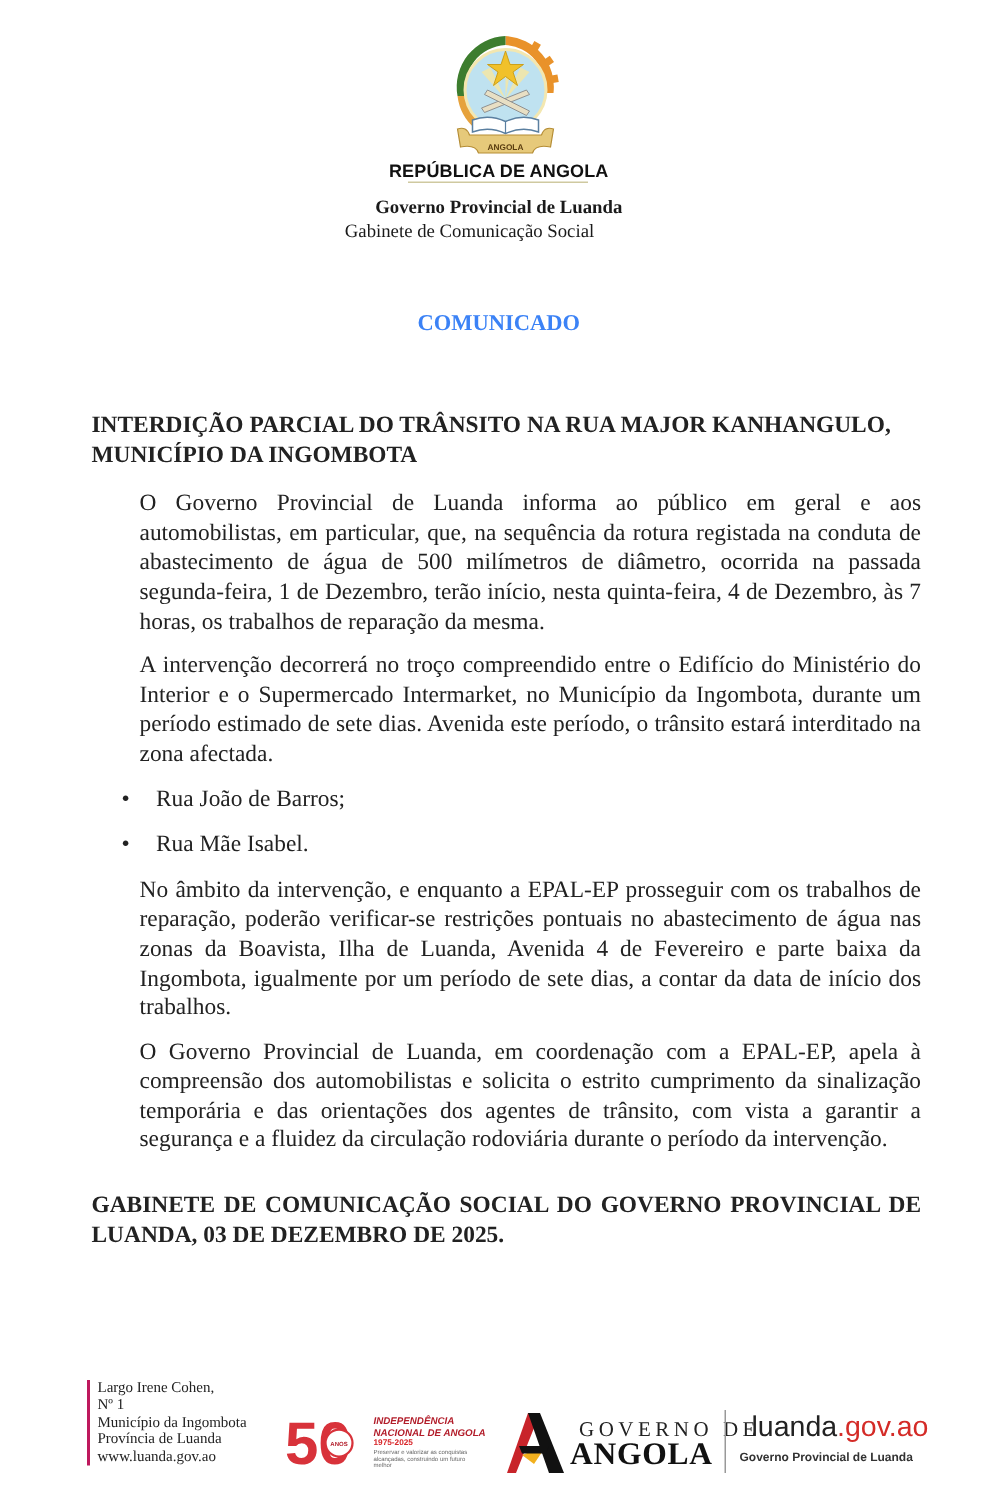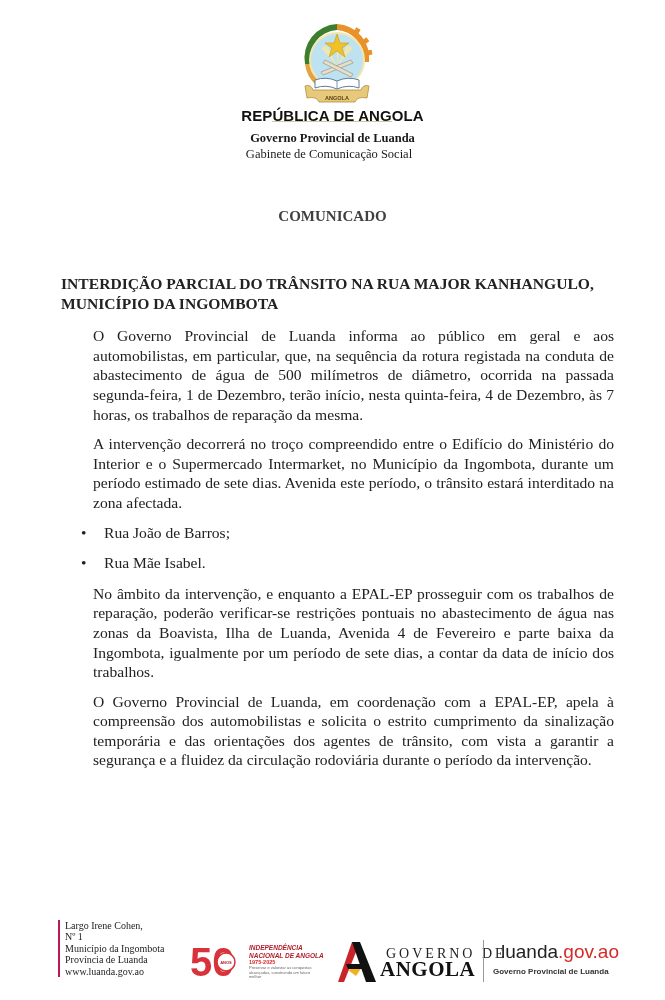--- a/index.html
+++ b/index.html
@@ -2,26 +2,26 @@
 <html><head>
   <meta charset="utf-8">
   <style>
     * { box-sizing: border-box; margin: 0; padding: 0; }
     html, body { width: 665px; height: 1000px; background: #ffffff; overflow: hidden; }
     body { position: relative; font-family: "DejaVu Serif", "Liberation Serif", serif; color: #1d1d1d; }
 
     
     .emblem { position: absolute; left: 297px; top: 20px; width: 80px; height: 86px; }
     .republica { position: absolute; left: 0; width: 665px; top: 107px; text-align: center;
-      font-family: "Liberation Sans", "DejaVu Sans", sans-serif; font-weight: bold; font-size: 15px; color: #111; letter-spacing: 0.1px; }
+      font-family: "Liberation Sans", "DejaVu Sans", sans-serif; font-weight: bold; font-size: 12px; color: #111; letter-spacing: 0.1px; }
     .rep-underline { position: absolute; left: 272px; width: 120px; top: 121px; height: 1px; background: #cfc9a0; }
     .gov-line { position: absolute; left: 0; width: 665px; top: 131px; text-align: center; font-size: 12.5px; color: #1a1a1a; font-family: "Liberation Serif", "DejaVu Serif", serif; font-weight: bold; }
-    .gab-line { position: absolute; left: 16px; width: 626px; top: 147px; text-align: center; font-size: 12.5px; color: #1a1a1a; font-family: "Liberation Serif", "DejaVu Serif", serif; }
+    .gab-line { position: absolute; left: 0; width: 626px; top: 147px; text-align: center; font-size: 12.5px; color: #1a1a1a; font-family: "Liberation Serif", "DejaVu Serif", serif; }
 
-    .title { position: absolute; left: 0; width: 665px; top: 208px; text-align: center; font-family: "Liberation Serif", serif; font-weight: bold; font-size: 15px; color: #404040; }
+    .title { position: absolute; left: 0; width: 665px; top: 208px; text-align: center; font-family: "Liberation Serif", serif; font-weight: bold; font-size: 15px; color: #3b82f6; }
 
     .content { position: absolute; left: 61px; width: 553px; top: 274px; font-family: "Liberation Serif", "DejaVu Serif", serif; font-size: 15.6px; line-height: 19.6px; color: #222; }
     .headline { font-weight: bold; font-size: 15.6px; text-align: left; margin-bottom: 13px; }
     .para { text-align: justify; margin-bottom: 10px; margin-left: 32px; }
     .list { list-style: none; margin: 2px 0 10px 0; }
     .list li { position: relative; padding-left: 43px; margin-bottom: 11px; }
     .list li .bullet { position: absolute; left: 20px; top: 0; }
     .signature { font-weight: bold; text-align: justify; margin-top: 24px; }
 
     
@@ -92,20 +92,21 @@
     </li>
     <li>
       <span class="bullet">•</span>
       <span>Rua Mãe Isabel.</span>
     </li>
   </ul>
 
   <p class="para">No âmbito da intervenção, e enquanto a EPAL-EP prosseguir com os trabalhos de reparação, poderão verificar-se restrições pontuais no abastecimento de água nas zonas da Boavista, Ilha de Luanda, Avenida 4 de Fevereiro e parte baixa da Ingombota, igualmente por um período de sete dias, a contar da data de início dos trabalhos.</p>
   <p class="para">O Governo Provincial de Luanda, em coordenação com a EPAL-EP, apela à compreensão dos automobilistas e solicita o estrito cumprimento da sinalização temporária e das orientações dos agentes de trânsito, com vista a garantir a segurança e a fluidez da circulação rodoviária durante o período da intervenção.</p>
 
+  <p class="signature">GABINETE DE COMUNICAÇÃO SOCIAL DO GOVERNO PROVINCIAL DE LUANDA, 03 DE DEZEMBRO DE 2025.</p>
 </div>
 
 <div class="addr">
   <div>Largo Irene Cohen,</div>
   <div>Nº 1</div>
   <div>Município da Ingombota</div>
   <div>Província de Luanda</div>
   <div>www.luanda.gov.ao</div>
 </div>
 

